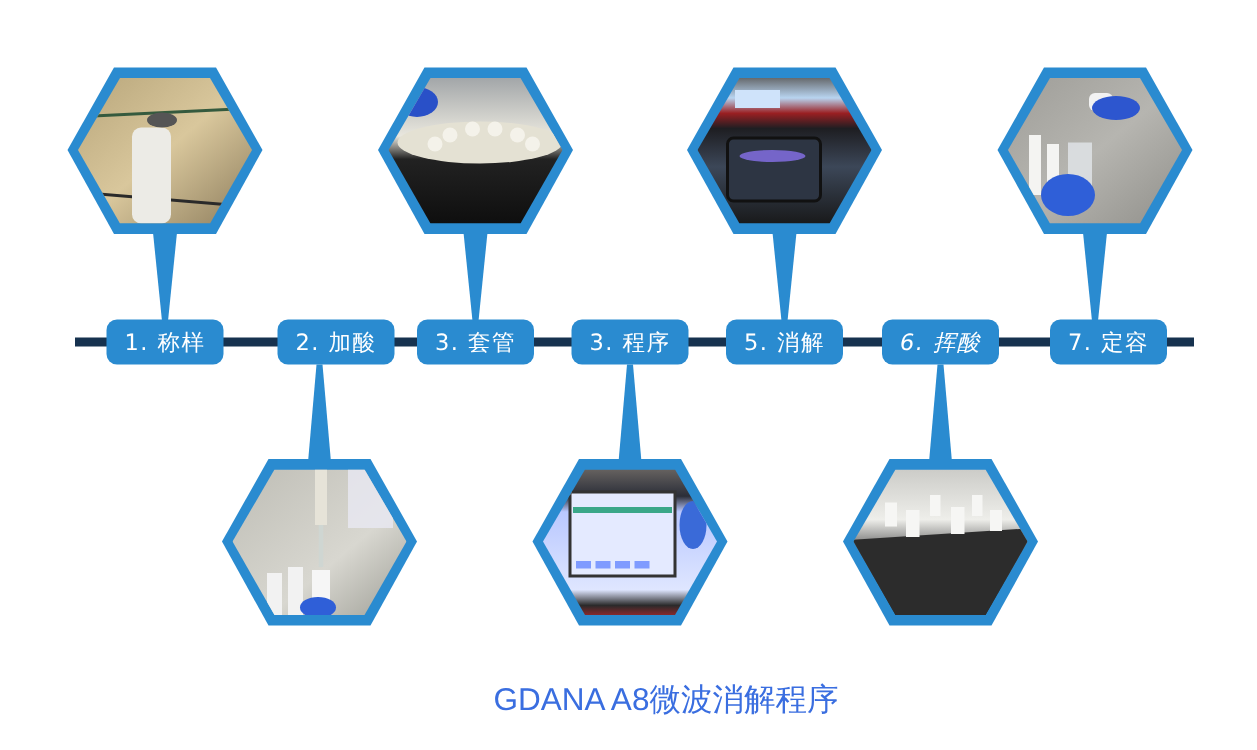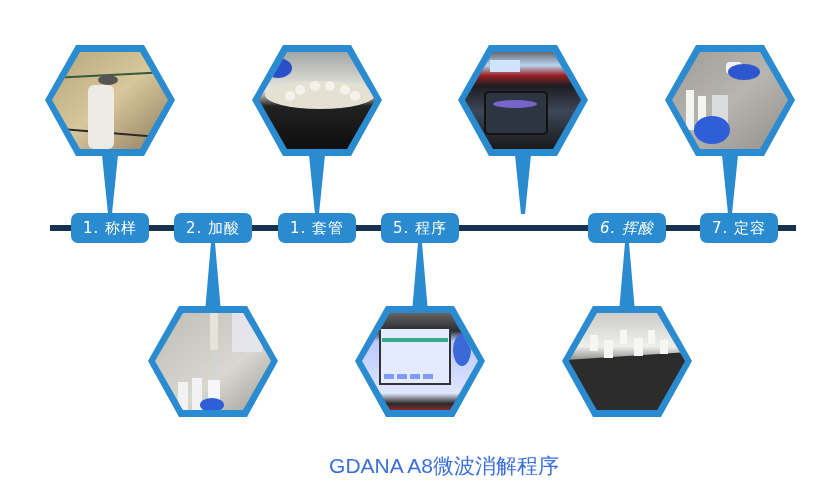--- a/index.html
+++ b/index.html
@@ -186,20 +186,21 @@
         <rect x="698" y="96" width="8" height="40" fill="#f4f4f2"></rect>
         <rect x="712" y="95" width="16" height="40" fill="#dfe3e6" opacity="0.85"></rect>
         <rect x="726" y="62" width="16" height="12" rx="4" fill="#f2f2f2"></rect>
         <ellipse cx="744" cy="72" rx="16" ry="8" fill="#2d56cf"></ellipse>
         <ellipse cx="712" cy="130" rx="18" ry="14" fill="#2f5fd8"></ellipse>
       </g>
     </g>
   </svg>
 
   <div class="label" style="left:110px;">1. 称样</div>
-  <div class="label" style="left:213px;">2. 加酸</div>
-  <div class="label" style="left:317px;">1. 套管</div>
-  <div class="label" style="left:420px;">5. 程序</div>
+  <div class="label" style="left:224px;">2. 加酸</div>
+  <div class="label" style="left:317px;">3. 套管</div>
+  <div class="label" style="left:420px;">3. 程序</div>
+  <div class="label" style="left:523px;">5. 消解</div>
   <div class="label" style="left:627px;font-style:italic;">6. 挥酸</div>
   <div class="label" style="left:739px;">7. 定容</div>
 
   <div class="title">GDANA A8微波消解程序</div>
 </div>
 
 </body></html>

